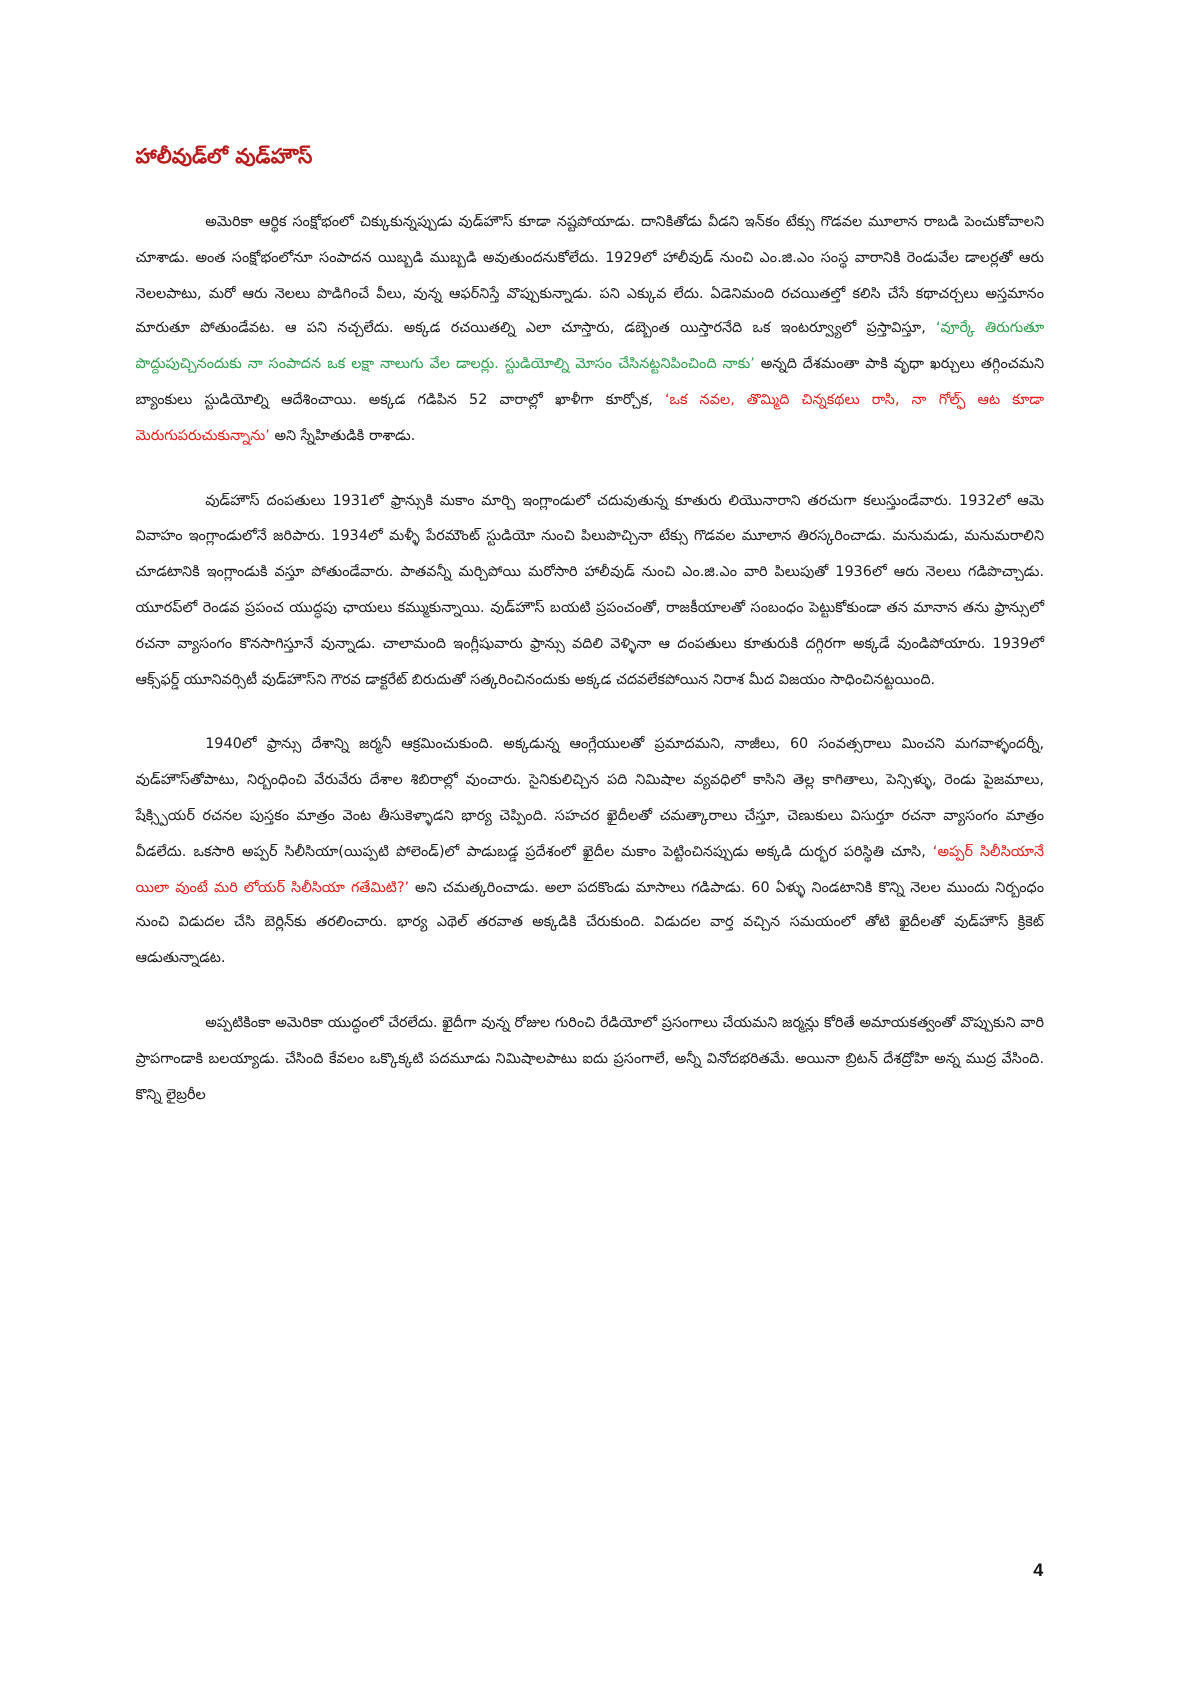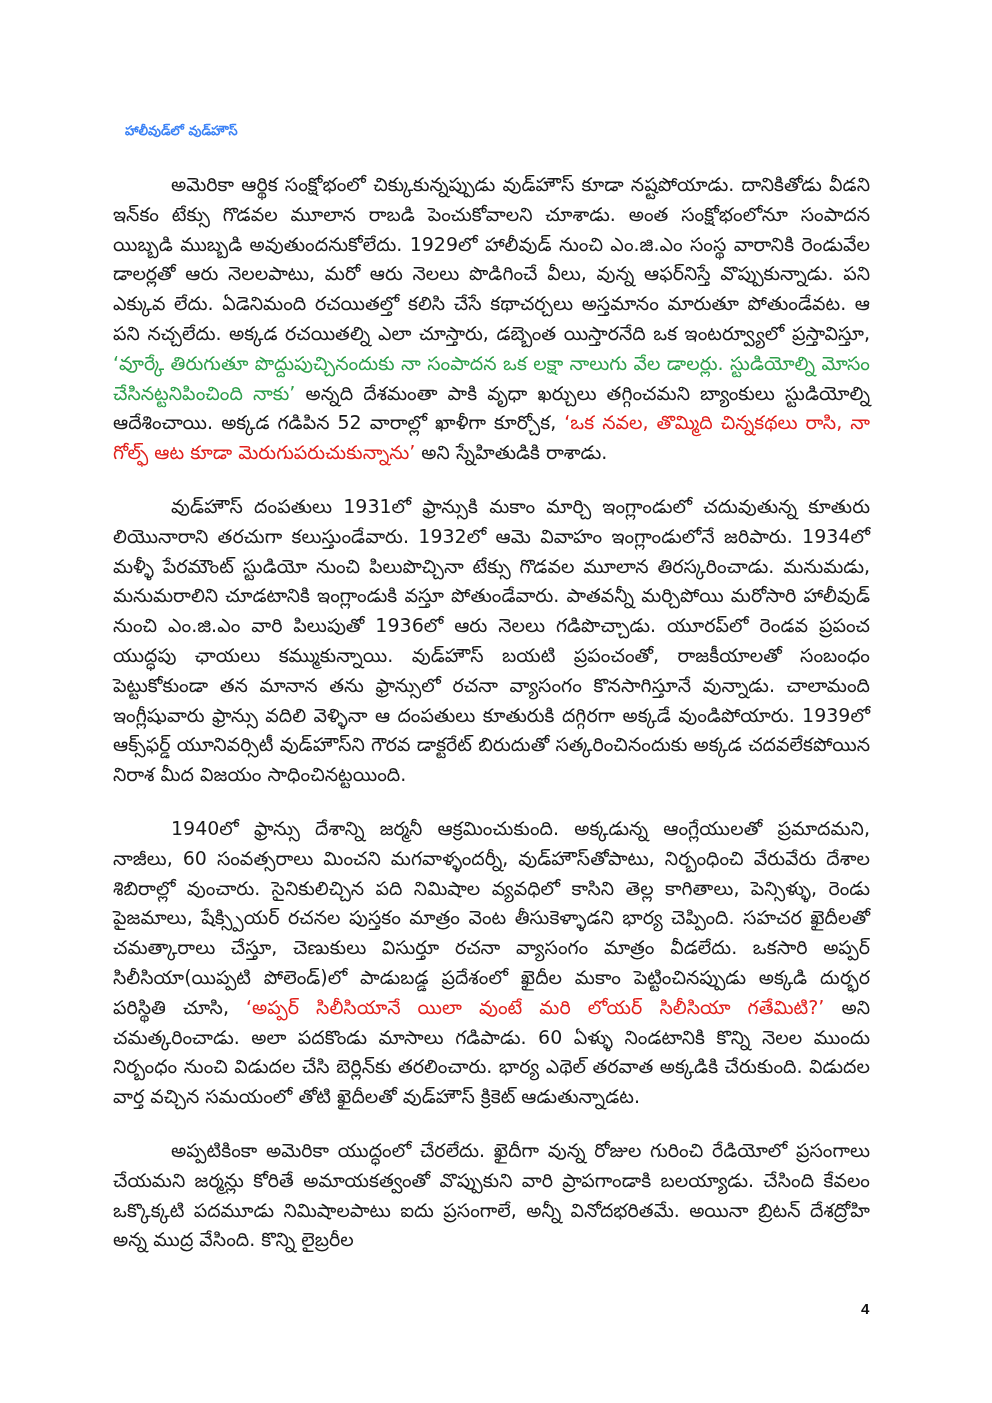--- a/index.html
+++ b/index.html
@@ -15,27 +15,27 @@
       font-family: "DejaVu Sans", "Liberation Sans", sans-serif;
       color: #1a1a1a;
     }
     .page {
       position: absolute;
       left: 113px;
       top: 120px;
       width: 757px;
     }
     .heading {
-      font-size: 13px;
+      font-size: 17px;
       line-height: 22px;
-      margin: 0 0 28px 12px;
-      color: #3b82f6;
+      margin: 0 0 28px 0;
+      color: #b91c1c;
     }
     .para {
-      font-size: 19px;
+      font-size: 12px;
       line-height: 29.8px;
       text-align: justify;
       text-indent: 58px;
       margin: 0 0 24px 0;
     }
     .para span { text-indent: 0; }
     .q-green { color: #2e9e4a; }
     .q-red { color: #e0201b; }
     .heading.h2 { margin-top: 8px; margin-bottom: 26px; }
     .page-number {

